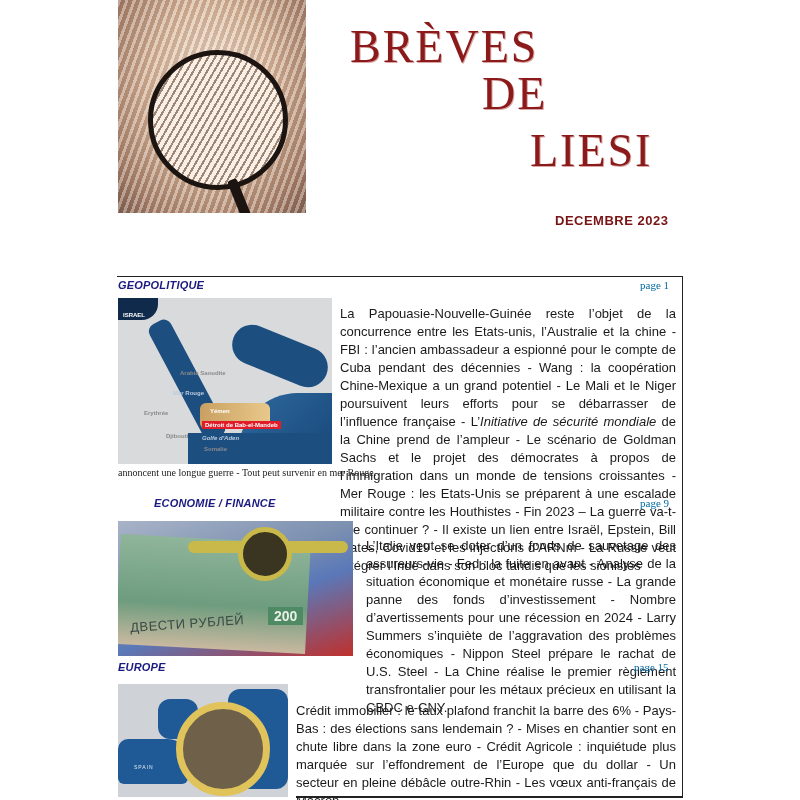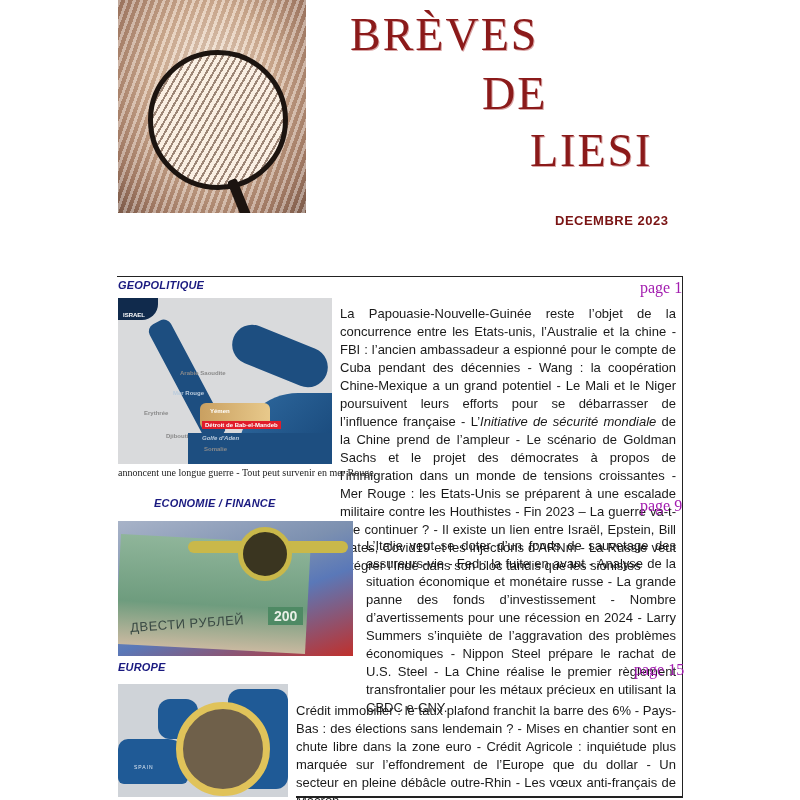--- a/index.html
+++ b/index.html
@@ -11,33 +11,33 @@
   .cover-image .streaks { position: absolute; inset: 0;
     background: repeating-linear-gradient(110deg, rgba(255,255,255,0.35) 0 3px, rgba(120,80,60,0.18) 3px 7px); }
   .cover-image .lens { position: absolute; left: 30px; top: 50px; width: 130px; height: 130px; border-radius: 50%;
     border: 5px solid #1c1410; background:
       repeating-linear-gradient(120deg, rgba(90,60,45,0.55) 0 2px, rgba(255,245,235,0.7) 2px 6px),
       #efe1d3; }
   .cover-image .handle { position: absolute; left: 118px; top: 178px; width: 10px; height: 50px; background: #1c1410; transform: rotate(-22deg); border-radius: 3px; }
 
   .masthead { position: absolute; font-family: "Liberation Serif", serif; color: #8b1a1a; font-size: 46px; letter-spacing: 2px;
     text-shadow: 1px 1px 0 #d9a5a5; font-weight: normal; }
-  .mast-1 { left: 350px; top: 8px; text-align: center; }
+  .mast-1 { left: 350px; top: 20px; text-align: center; }
   .mast-2 { left: 482px; top: 67px; }
   .mast-3 { left: 530px; top: 124px; }
   .issue-date { position: absolute; left: 555px; top: 213px; font-family: "Liberation Sans", sans-serif; font-weight: bold;
     font-size: 13px; color: #7a1414; letter-spacing: 0.5px; }
 
   
   .frame-top { position: absolute; left: 117px; top: 276px; width: 566px; height: 1px; background: #222; }
   .frame-right { position: absolute; left: 682px; top: 276px; width: 1px; height: 522px; background: #222; }
   .frame-bottom { position: absolute; left: 296px; top: 796px; width: 387px; height: 2px; background: #222; }
 
   .section-title { position: absolute; font-family: "Liberation Sans", sans-serif; font-weight: bold; font-size: 11px; color: #1a1a80; letter-spacing: 0.2px; font-style: italic; }
-  .page-ref { position: absolute; font-family: "Liberation Serif", serif; font-size: 16px; color: #a21caf; }
+  .page-ref { position: absolute; font-family: "Liberation Serif", serif; font-size: 11px; color: #0369a1; }
 
   .article-text { position: absolute; font-family: Liberation Sans, sans-serif; font-size: 13px; line-height: 18px; text-align: justify; color: #1a1a1a; }
   .article-text em { font-style: italic; }
 
   
   .img-map { position: absolute; left: 118px; top: 298px; width: 214px; height: 166px; overflow: hidden; background: #d9dadc; }
   .img-map .sea-1 { position: absolute; left: 0; top: 0; width: 40px; height: 22px; background: #102a4c; border-bottom-right-radius: 16px; }
   .img-map .red-sea { position: absolute; left: 28px; top: 30px; width: 24px; height: 130px; background: #1d4e80; transform: rotate(-28deg); transform-origin: top left; border-radius: 8px; }
   .img-map .gulf { position: absolute; left: 112px; top: 38px; width: 100px; height: 40px; background: #1d4e80; transform: rotate(22deg); border-radius: 20px; }
   .img-map .ocean { position: absolute; left: 120px; top: 95px; width: 130px; height: 90px; background: linear-gradient(135deg, #2f6aa0 0%, #0f3a6a 100%); border-top-left-radius: 60px; }

